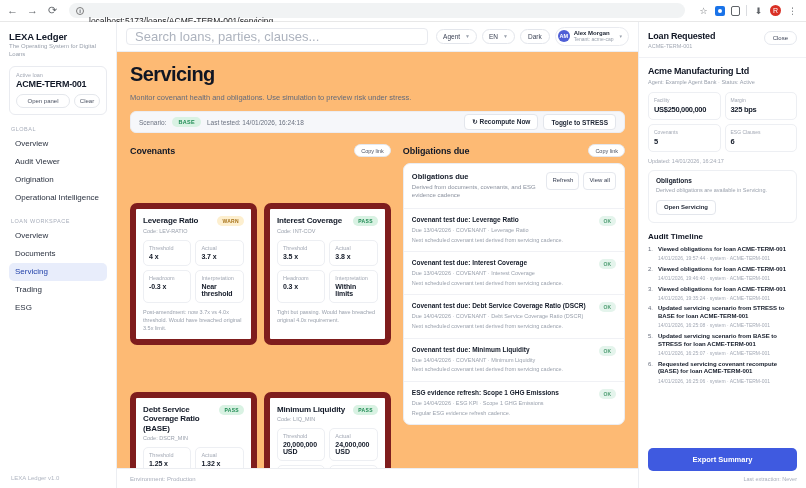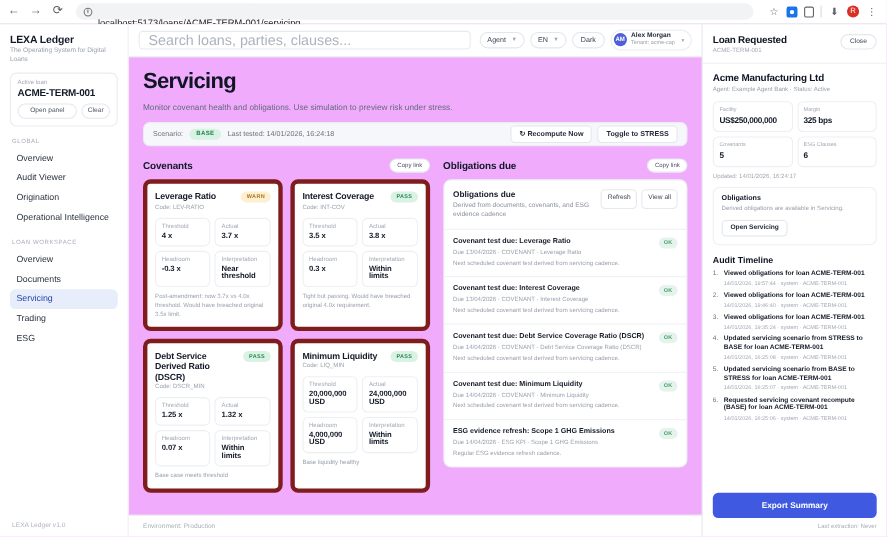--- a/index.html
+++ b/index.html
@@ -34,21 +34,21 @@
   .ch-ic { width: 11px; height: 11px; display: flex; align-items: center; justify-content: center;
            font-size: 9px; color: #5f6368; }
   .ch-sq { width: 10px; height: 10px; border-radius: 2px; background: #1a73e8; position: relative; }
   .ch-sq::after { content:""; position:absolute; inset:3px; border-radius:50%; background:#fff; }
   .ch-sq2 { width: 9px; height: 10px; border: 1.3px solid #5f6368; border-radius: 2px; }
   .ch-avatar { width: 11px; height: 11px; border-radius: 50%; background: #d93025; color: #fff;
                font-size: 7px; display: flex; align-items: center; justify-content: center; }
   .ch-divider { width: 1px; height: 11px; background: #dadce0; }
 
   
-  .app { flex: 1; display: flex; min-height: 0; background: #f0abfc; }
+  .app { flex: 1; display: flex; min-height: 0; background: #fdba74; }
 
   
   .sidebar {
     width: 117px; flex: 0 0 117px; background: #ffffff;
     border-right: 1px solid #eceef2;
     display: flex; flex-direction: column; padding: 9px 9px 0 9px;
   }
   .brand-title { font-size: 9.5px; font-weight: bold; color: #111827; letter-spacing: -0.1px; }
   .brand-sub { font-size: 6px; color: #9aa1ad; margin-top: 1px; line-height: 1.25; }
   .active-loan-card {
@@ -147,22 +147,22 @@
 
   .section-head { display: flex; align-items: center; margin-bottom: 6px; }
   .section-title { font-size: 9px; font-weight: bold; color: #111827; letter-spacing: -0.1px; }
   .copy-link {
     margin-left: auto; font-size: 5.5px; color: #4b5262; background: #fff;
     border: 1px solid #e5e8ee; border-radius: 8px; padding: 2.5px 6px; font-family: inherit;
   }
 
   .cov-grid { display: flex; flex-wrap: wrap; gap: 7px; }
   .cov-card {
-    width: calc(50% - 3.5px); background: #fff; border: 4px solid #7f1d1d;
-    border-radius: 7px; padding: 7px 7px 6px 7px;
+    width: calc(50% - 3.5px); background: #fff; border: 6px solid #7f1d1d;
+    border-radius: 7px; padding: 7px 7px 6px 7px; margin-top: 40px;
   }
   .cov-top { display: flex; align-items: flex-start; gap: 4px; }
   .cov-name { font-size: 8px; font-weight: bold; color: #131a28; line-height: 1.2; letter-spacing: -0.15px; }
   .cov-code { font-size: 5.5px; color: #9aa1ad; margin-top: 2px; }
   .status {
     margin-left: auto; font-size: 5px; font-weight: bold; border-radius: 7px;
     padding: 2px 5px; letter-spacing: 0.3px; white-space: nowrap; flex: 0 0 auto;
   }
   .status.pass { color: #1d8a52; background: #d9f2e3; }
   .status.warn { color: #a7731a; background: #fdefcf; }
@@ -407,21 +407,21 @@
                   <div class="m-label">Interpretation</div>
                   <div class="m-value">Within limits</div>
                 </div>
               </div>
               <div class="cov-note">Tight but passing. Would have breached original 4.0x requirement.</div>
             </div>
 
             <div class="cov-card">
               <div class="cov-top">
                 <div>
-                  <div class="cov-name">Debt Service Derived Ratio (DSCR)</div>
+                  <div class="cov-name">Debt Service Coverage Ratio (BASE)</div>
                   <div class="cov-code">Code: DSCR_MIN</div>
                 </div>
                 <span class="status pass">PASS</span>
               </div>
               <div class="metrics">
                 <div class="metric">
                   <div class="m-label">Threshold</div>
                   <div class="m-value">1.25 x</div>
                 </div>
                 <div class="metric">

